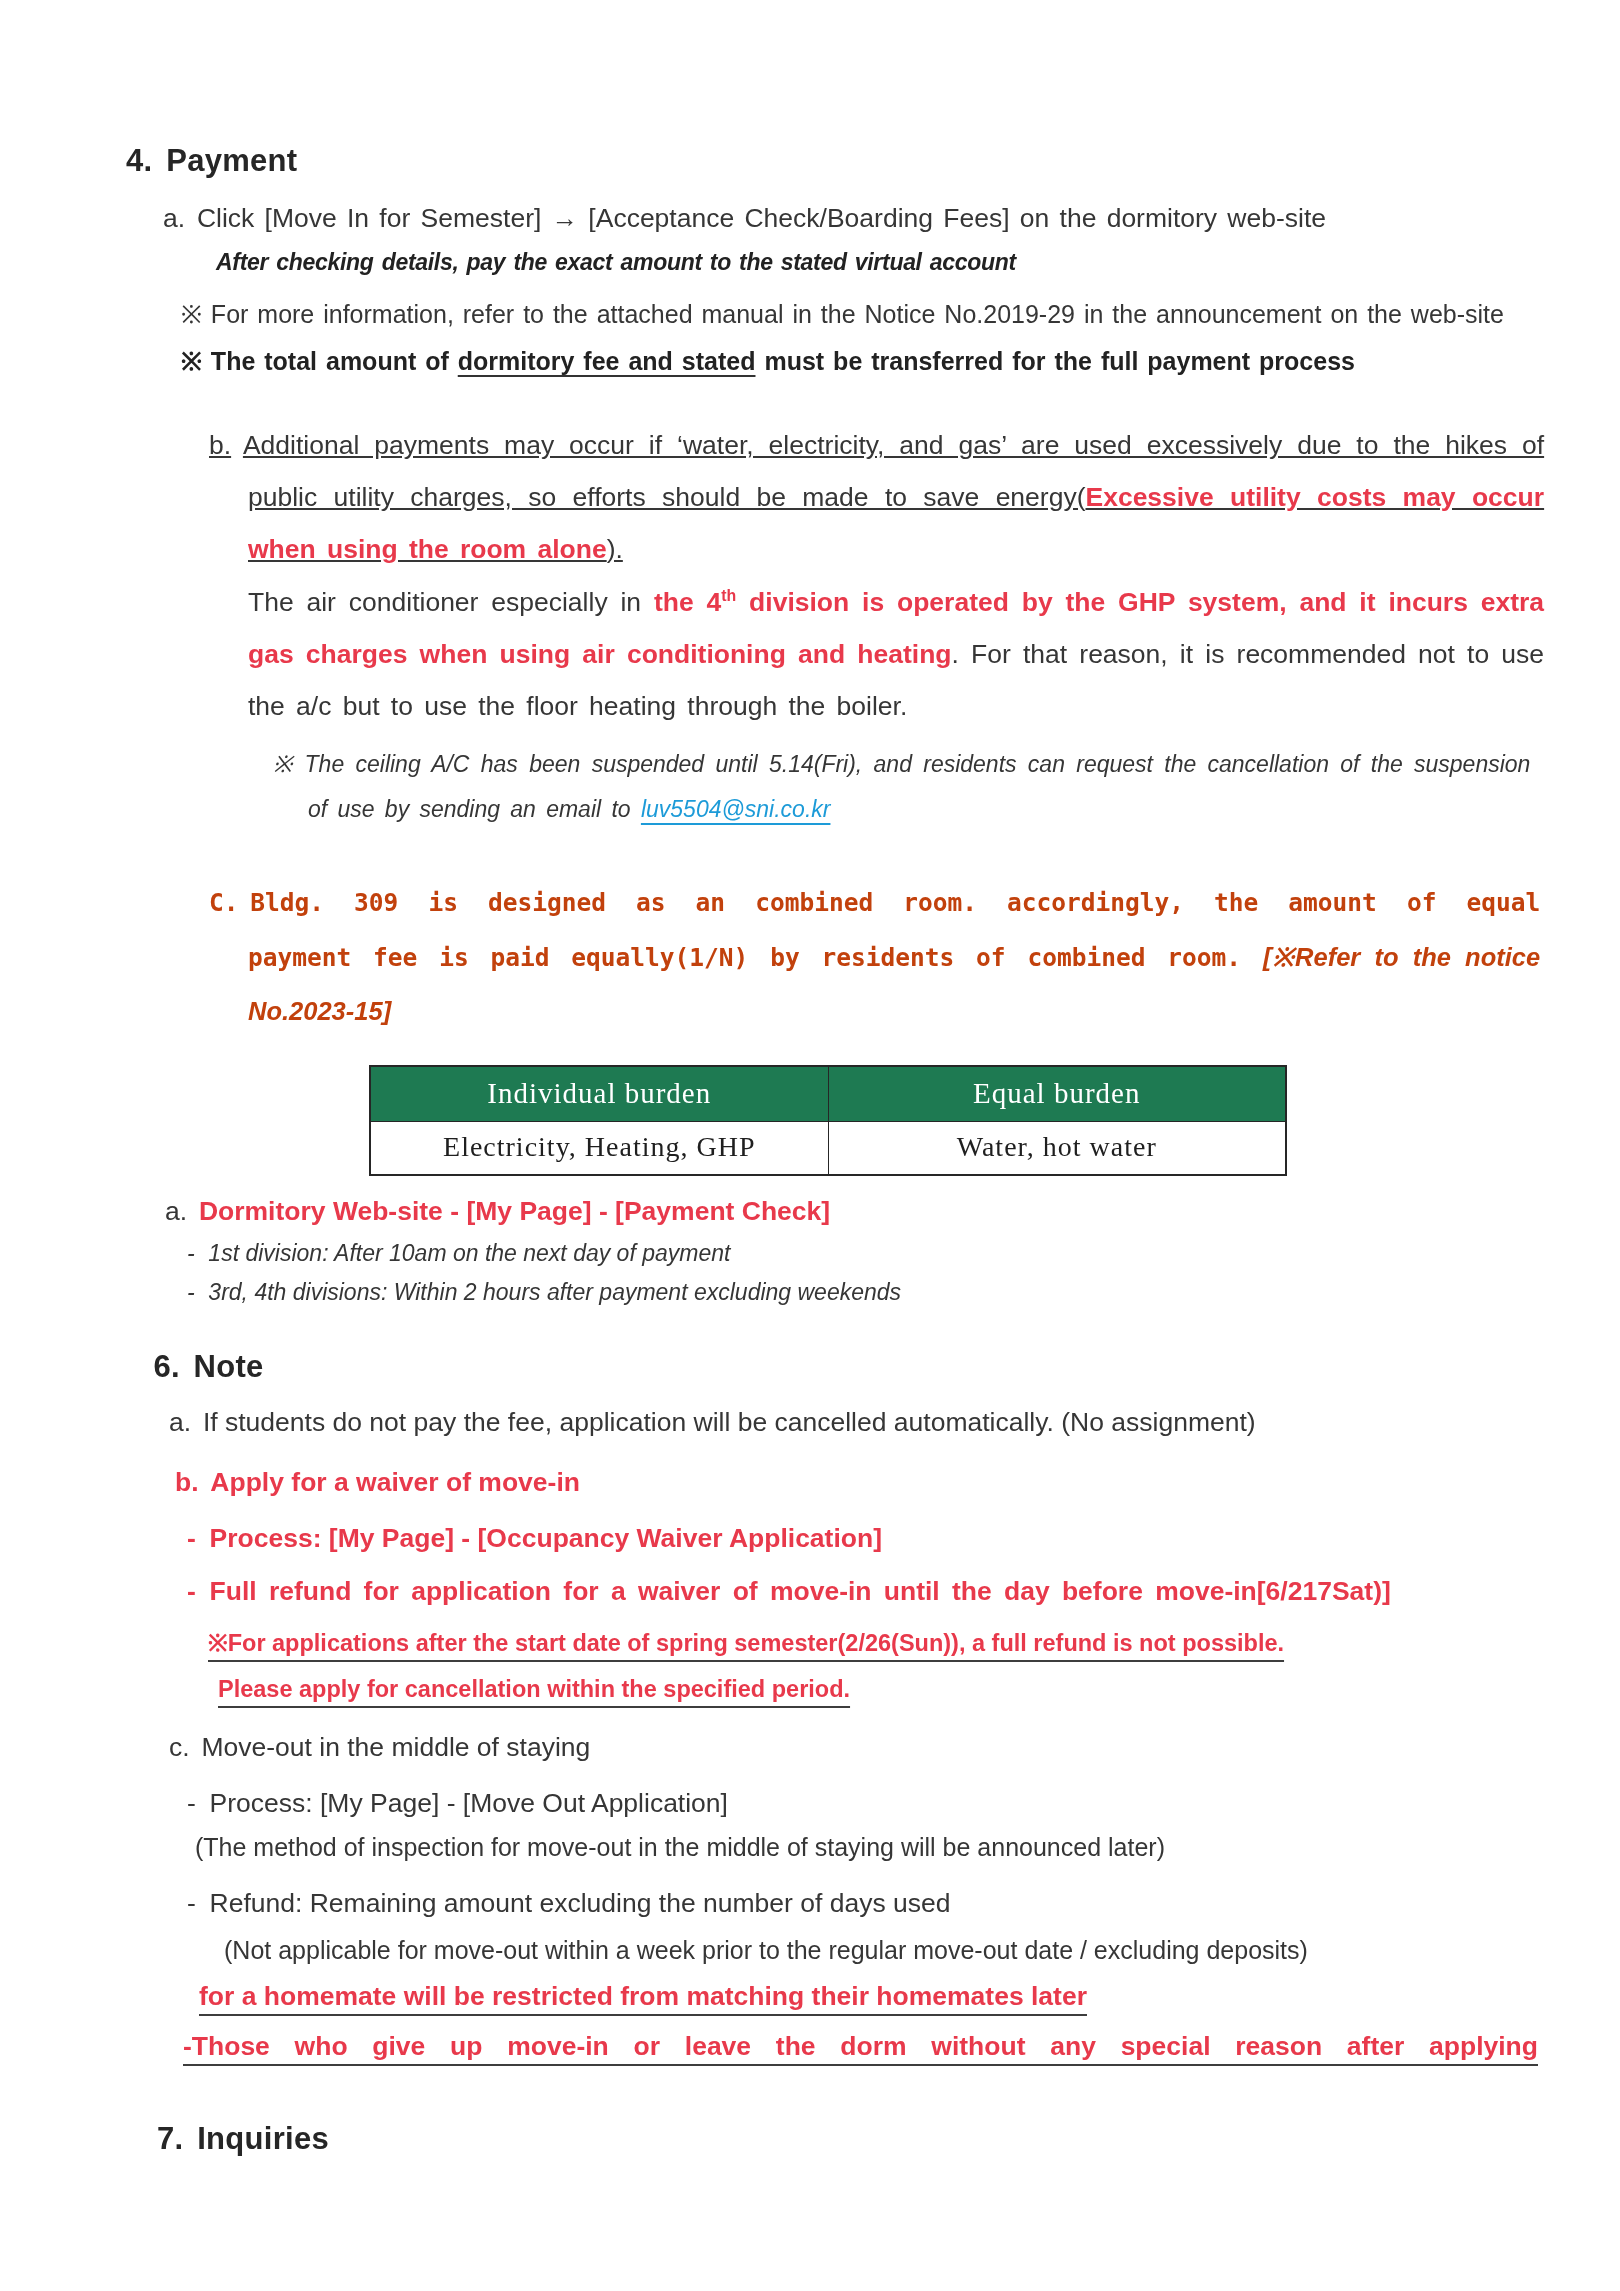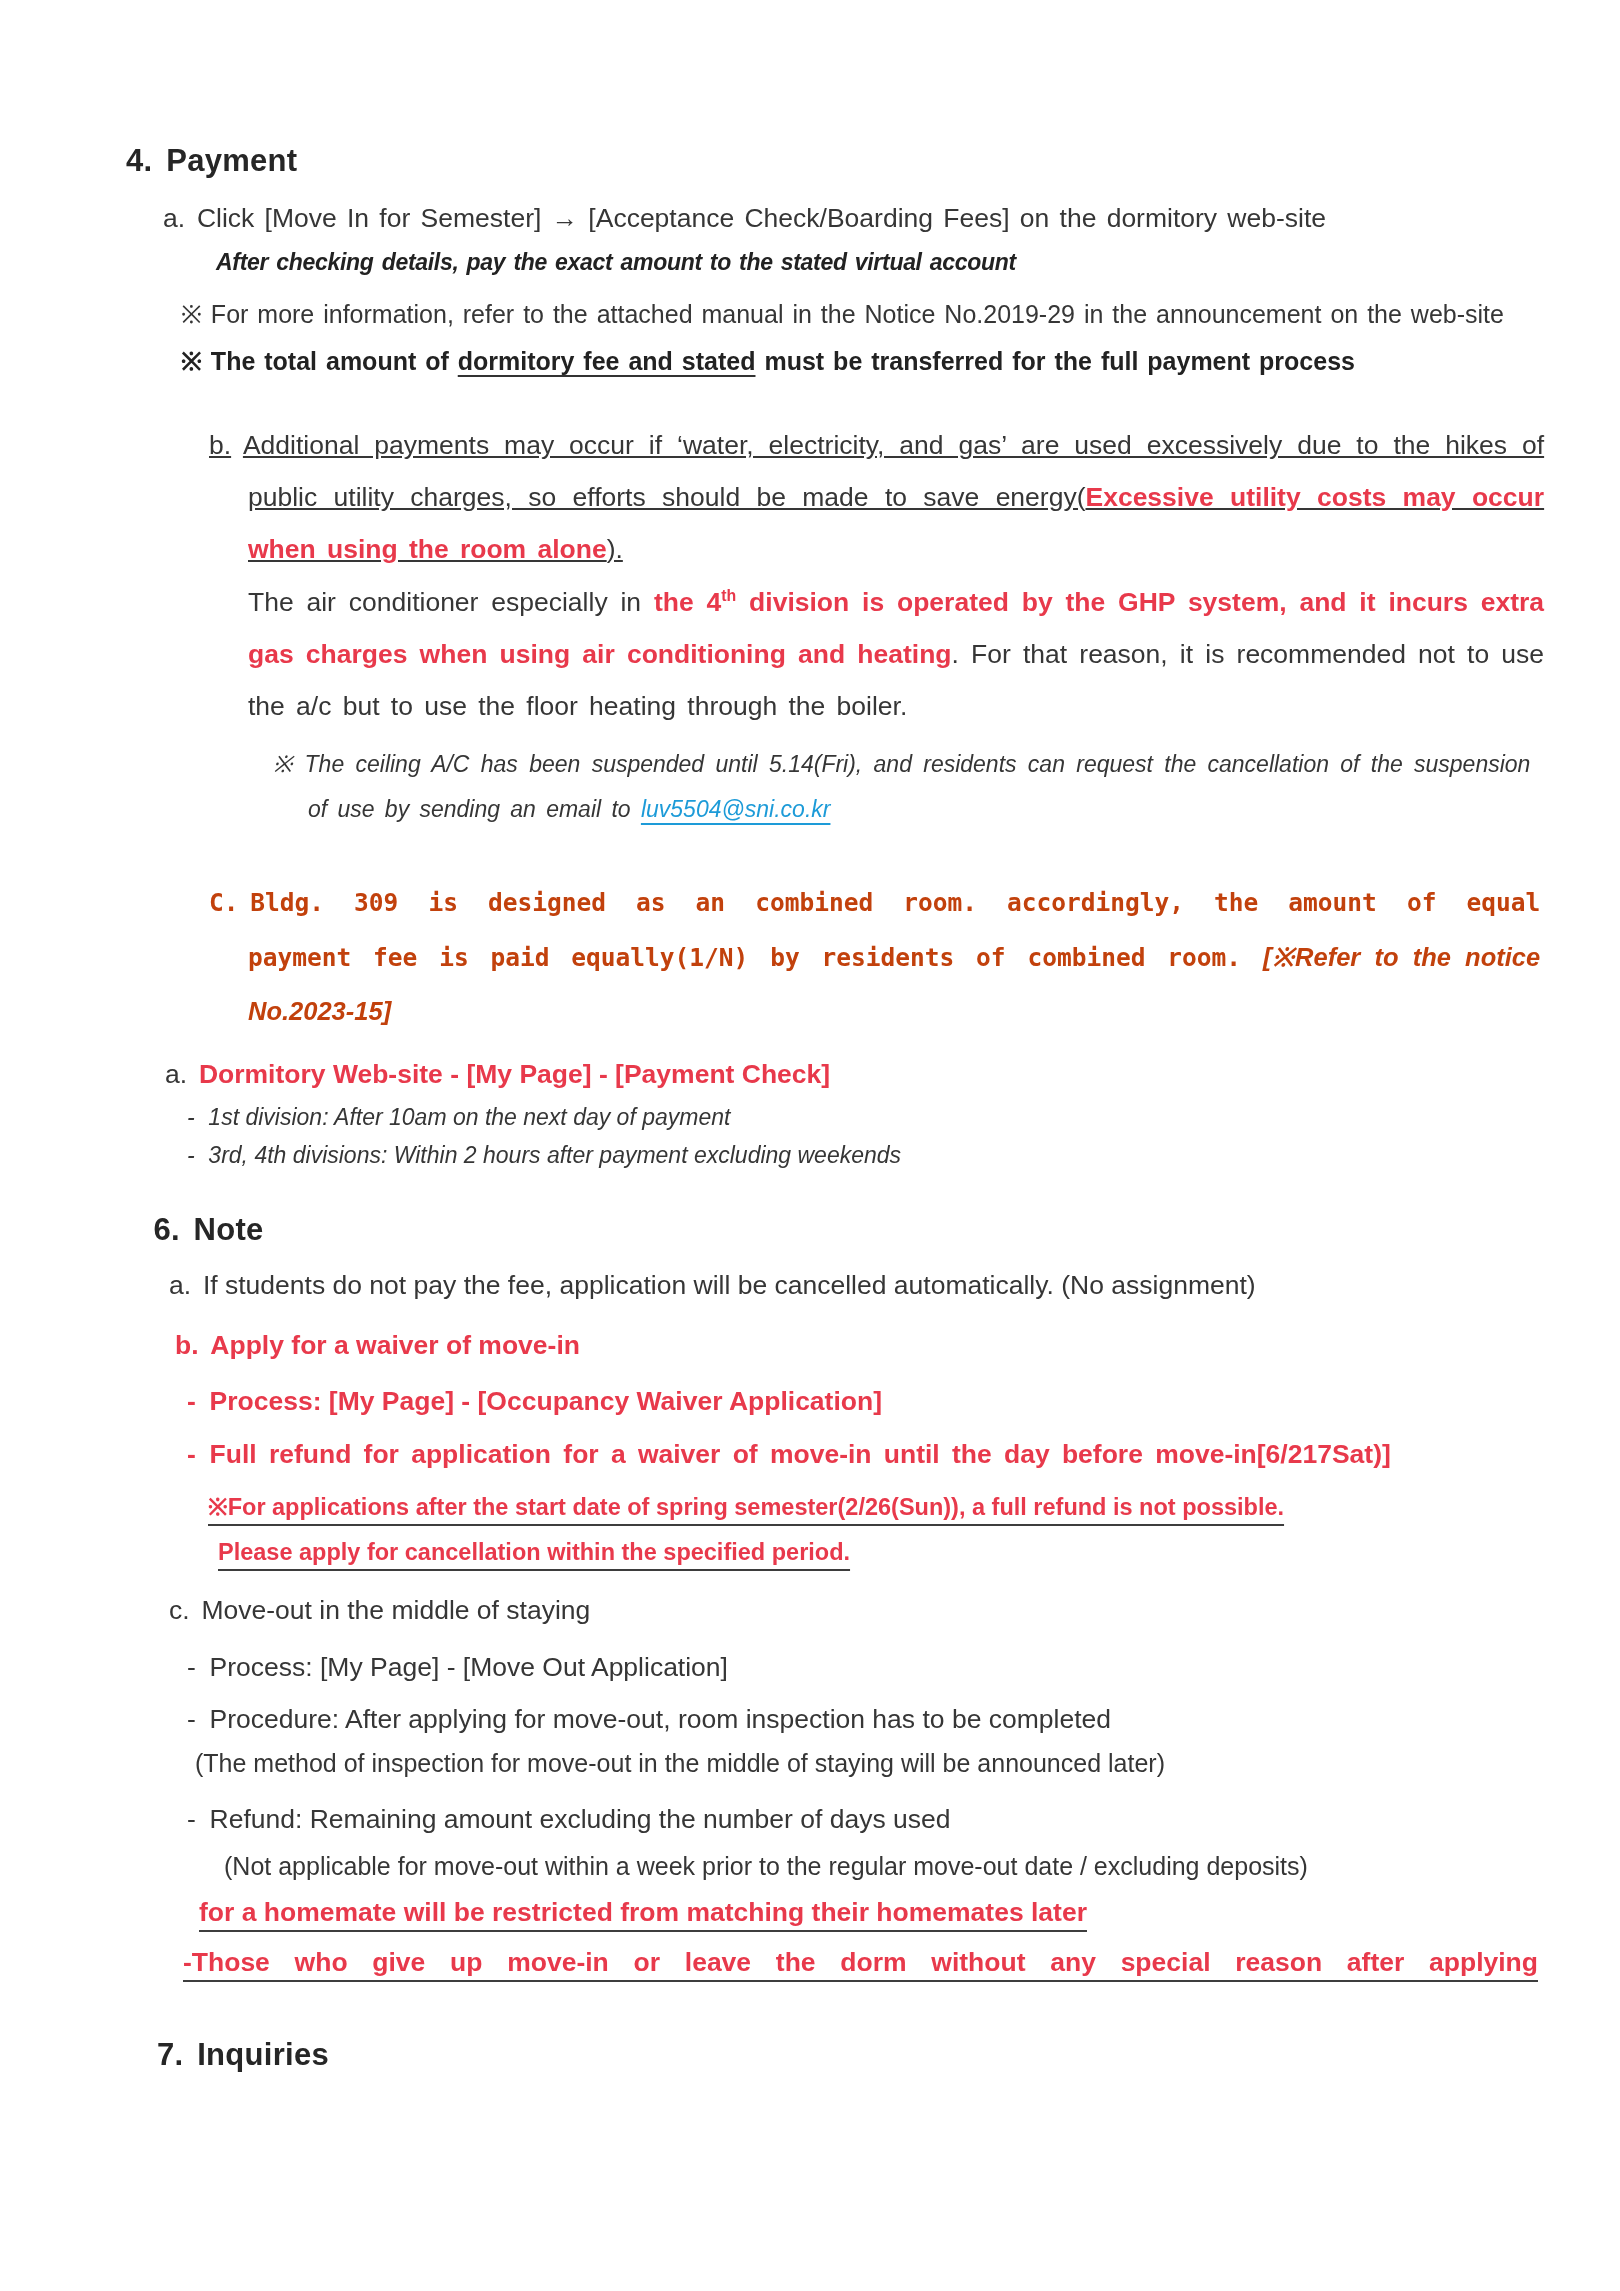--- a/index.html
+++ b/index.html
@@ -125,20 +125,34 @@
     </div>
 
     <div class="line t26 para" style="margin:9.8px 19.6px 0 0;padding-left:182px;text-indent:-35px;">
       <span>※ The ceiling  A/C has been suspended until 5.14(Fri), and residents can request the cancellation of the suspension of use by sending an email to </span><a class="doc-link">luv5504@sni.co.kr</a>
     </div>
 
     <div class="line mono para" style="margin:45px 9.8px 0 0;padding-left:122px;text-indent:-39px;line-height:2.15;word-spacing:5.9px;">
       <span class="marker">C.</span><span>Bldg. 309  is designed as an combined room. accordingly, the amount of equal payment fee is paid equally(1/N) by residents of combined room. </span><span style="font-family:'Liberation Sans',sans-serif;font-style:italic;font-weight:700;font-size:25.5px;">[※Refer to the notice No.2023-15]</span>
     </div>
 
+    <table class="burden-table">
+      <thead>
+        <tr>
+          <th style="width:50%;">Individual burden</th>
+          <th>Equal burden</th>
+        </tr>
+      </thead>
+      <tbody>
+        <tr>
+          <td>Electricity, Heating, GHP</td>
+          <td>Water, hot water</td>
+        </tr>
+      </tbody>
+    </table>
 
 
     <div class="line t27" style="margin:19.6px 0 0 39px;">
       <span class="marker">a.</span><span class="redbold">Dormitory Web-site - [My Page] - [Payment Check]</span>
     </div>
 
     <div class="line t26" style="margin:13.7px 0 0 61px;">
       <span class="dash">-</span><span>1st division: After 10am on the next day of payment</span>
     </div>
     <div class="line t26" style="margin:11.8px 0 0 61px;">
@@ -173,23 +187,20 @@
     </div>
 
     <div class="line t27" style="margin:29px 0 0 43px;">
       <span class="marker">c.</span><span>Move-out in the middle of staying</span>
     </div>
 
     <div class="line t27" style="margin:25.5px 0 0 61px;">
       <span class="dash">-</span><span>Process: [My Page] - [Move Out Application]</span>
     </div>
 
-    <div class="line t27" style="margin:21.6px 0 0 61px;">
-      <span class="dash">-</span><span>Procedure: After applying for move-out, room inspection has to be completed</span>
-    </div>
 
     <div class="line t25" style="margin:13.7px 0 0 69px;">(The method of inspection for move-out in the middle of staying will be announced later)</div>
 
     <div class="line t27" style="margin:25.5px 0 0 61px;">
       <span class="dash">-</span><span>Refund: Remaining amount excluding the number of days used</span>
     </div>
 
     <div class="line t25" style="margin:17.6px 0 0 98px;">(Not applicable for move-out within a week prior to the regular move-out date / excluding deposits)</div>
 
     <div class="line t27" style="margin:15.7px 0 0 73px;">

